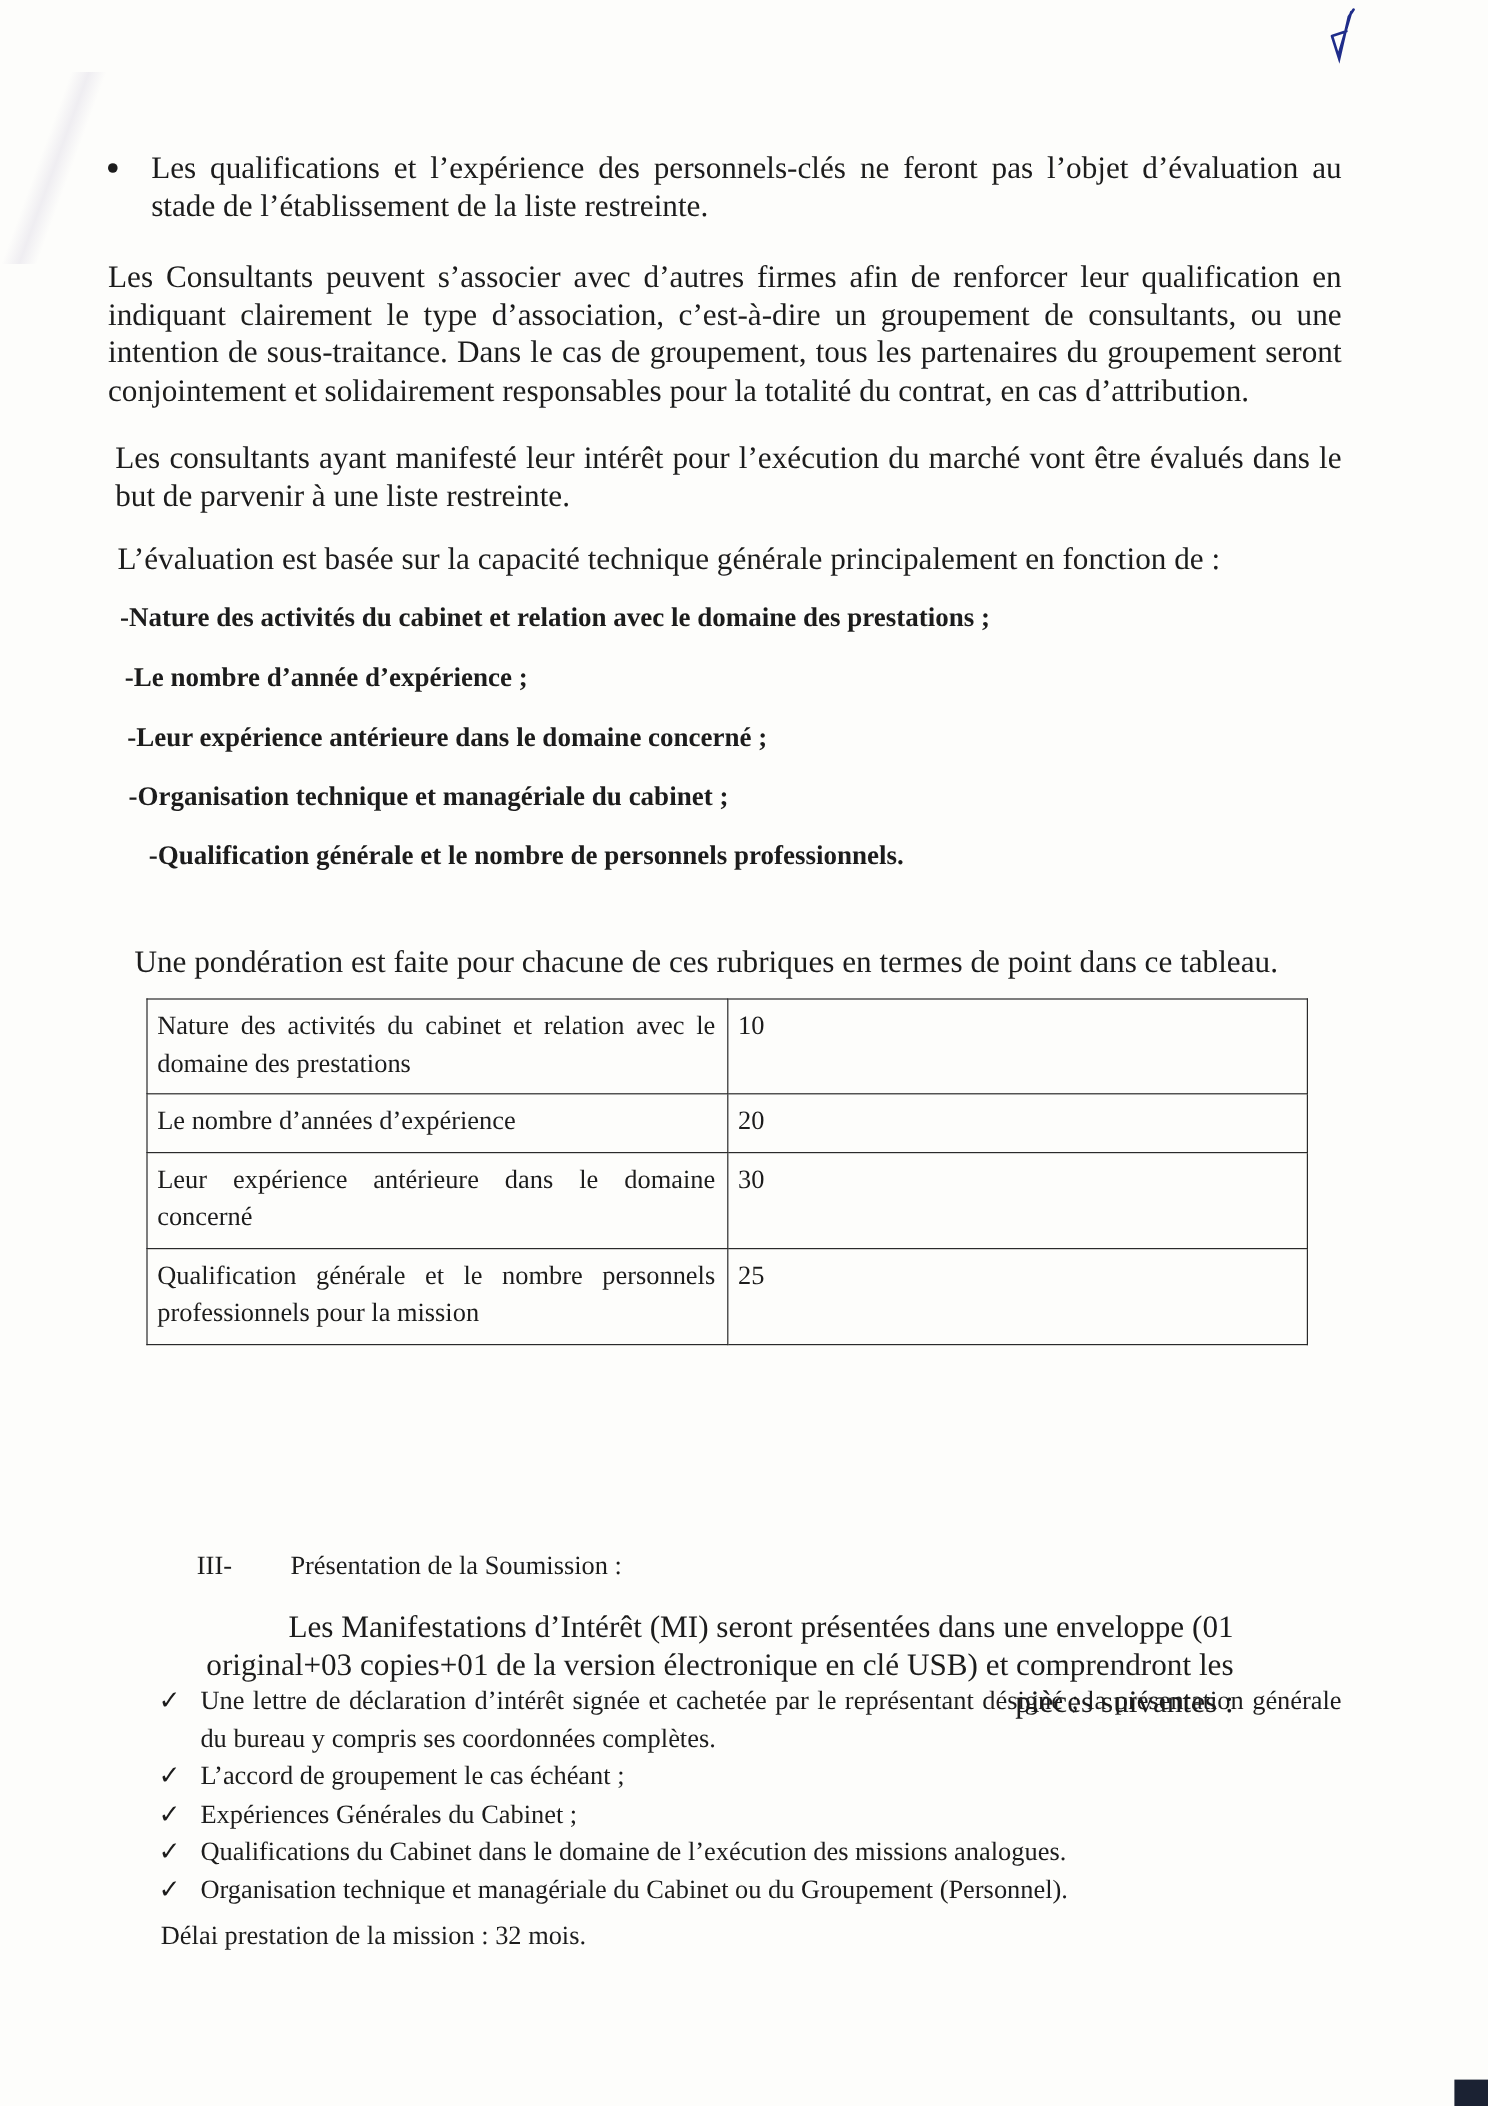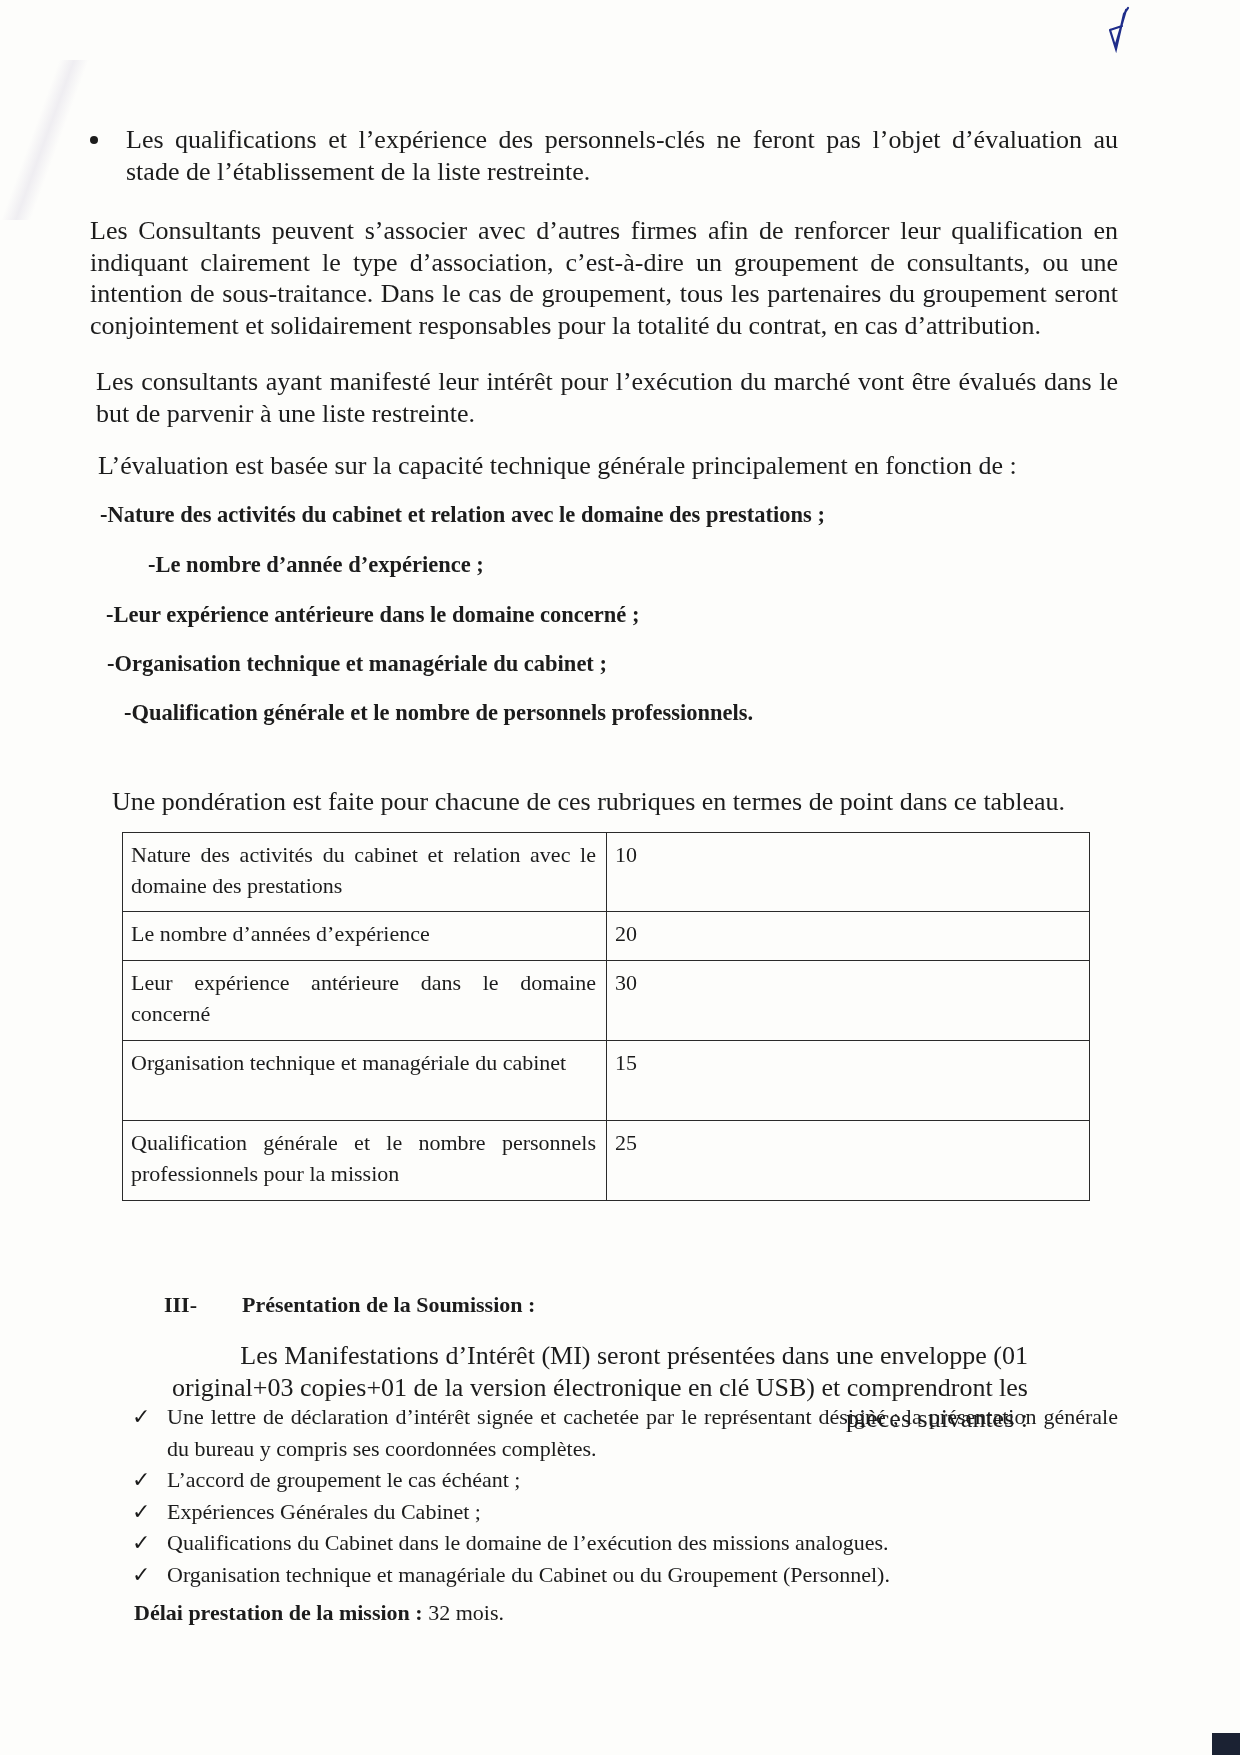--- a/index.html
+++ b/index.html
@@ -4,21 +4,21 @@
 <style>
   html, body { margin:0; padding:0; }
   body {
     width:1240px; height:1755px; position:relative; overflow:hidden;
     background:#fdfdfb;
     font-family:"Liberation Serif", "DejaVu Serif", serif;
     color:#1c1c1c;
   }
   .abs { position:absolute; }
   .p { font-size:26px; line-height:31.5px; text-align:justify; }
-  .bold { font-weight:bold; }
+  .bold { font-weight:normal; }
   .crit { font-size:22.5px; font-weight:bold; }
   .signature { left:1098px; top:4px; width:40px; height:50px; }
   .corner { right:0; bottom:0; width:28px; height:22px; background:#1b2233; }
   .fold { left:0; top:60px; width:90px; height:160px;
           background:linear-gradient(110deg, rgba(235,232,240,0) 40%, rgba(225,222,232,0.5) 50%, rgba(235,232,240,0) 60%); }
   table.qual {
     position:absolute; left:122px; top:832px; width:968px;
     border-collapse:collapse; font-size:22px; line-height:31px;
   }
   table.qual td, table.qual th {
@@ -48,44 +48,40 @@
 <div class="abs bullet"></div>
 <div class="abs p" style="left:126px; top:124px; width:992px;">Les qualifications et l’expérience des personnels-clés ne feront pas l’objet d’évaluation au stade de l’établissement de la liste restreinte.</div>
 
 <div class="abs p" style="left:90px; top:215px; width:1028px;">Les Consultants peuvent s’associer avec d’autres firmes afin de renforcer leur qualification en indiquant clairement le type d’association, c’est-à-dire un groupement de consultants, ou une intention de sous-traitance.  Dans le cas de groupement, tous les partenaires du groupement seront conjointement et solidairement responsables pour la totalité du contrat, en cas d’attribution.</div>
 
 <div class="abs p" style="left:96px; top:366px; width:1022px;">Les consultants ayant manifesté leur intérêt pour l’exécution du marché vont être évalués dans le but de parvenir à une liste restreinte.</div>
 
 <div class="abs p" style="left:98px; top:450px; width:1020px;">L’évaluation est basée sur la capacité technique générale principalement en fonction de :</div>
 
 <div class="abs crit" style="left:100px; top:502px;">-Nature des activités du cabinet et relation avec le domaine des prestations ;</div>
-<div class="abs crit" style="left:104px; top:552px;margin-left:44px;">-Le nombre d’année d’expérience ;</div>
+<div class="abs crit" style="left:104px; top:552px;">-Le nombre d’année d’expérience ;</div>
 <div class="abs crit" style="left:106px; top:602px;">-Leur expérience antérieure dans le domaine concerné ;</div>
 <div class="abs crit" style="left:107px; top:651px;">-Organisation technique et managériale du cabinet ;</div>
 <div class="abs crit" style="left:124px; top:700px;">-Qualification générale et le nombre de personnels professionnels.</div>
 
 <div class="abs p" style="left:112px; top:786px; width:1000px;">Une pondération est faite pour chacune de ces rubriques en termes de point dans ce tableau.</div>
 
 <table class="qual">
   <tbody>
   <tr class="r1">
     <td class="c1">Nature des activités du cabinet et relation avec le domaine des prestations</td>
     <td>10</td>
   </tr>
   <tr class="r2">
     <td class="c1">Le nombre d’années d’expérience</td>
     <td>20</td>
   </tr>
   <tr class="r3">
     <td class="c1">Leur expérience antérieure dans le domaine concerné</td>
     <td>30</td>
-  </tr>
-  <tr class="r4">
-    <td class="c1">Organisation technique et managériale du cabinet</td>
-    <td>15</td>
   </tr>
   <tr class="r5">
     <td class="c1">Qualification générale et le nombre personnels professionnels pour la mission</td>
     <td>25</td>
   </tr>
 </tbody>
   </table>
 
 <div class="abs bold" style="left:164px; top:1292px; font-size:22px;">III-</div>
 <div class="abs bold" style="left:242px; top:1292px; font-size:22px;">Présentation de la Soumission :</div>

